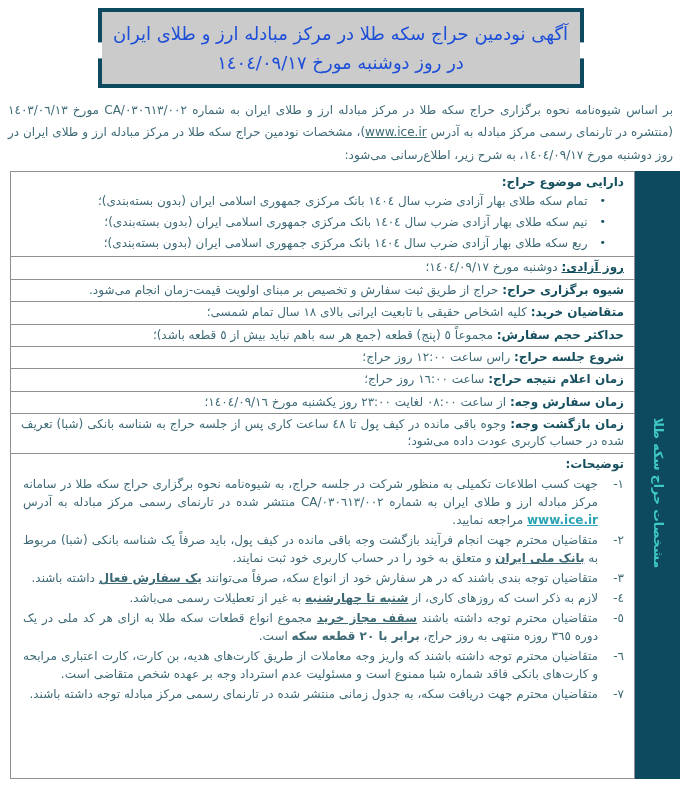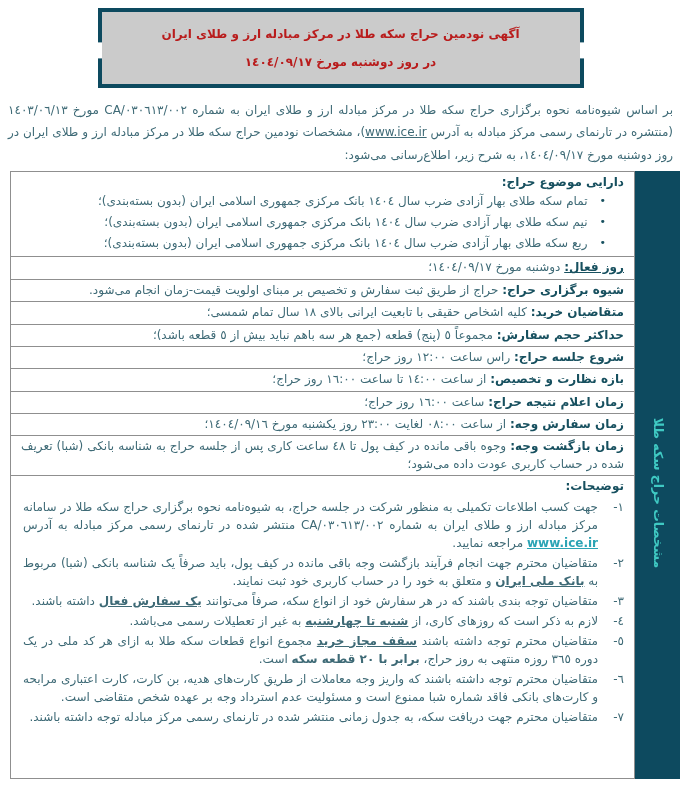--- a/index.html
+++ b/index.html
@@ -28,23 +28,23 @@
     content: "";
     position: absolute;
     width: 5px; height: 16px;
     background: #ffffff;
     top: 50%;
     transform: translateY(-35%);
   }
   .header-box::before { left: -5px; }
   .header-box::after  { right: -5px; }
   .header-line {
-    color: #b91c1c;
-    font-weight: bold;
-    font-size: 12px;
+    color: #1d4ed8;
+    font-weight: normal;
+    font-size: 18px;
   }
   
   .intro {
     margin: 11px 8px 5px 8px;
     color: #3e6a76;
     font-size: 12px;
     line-height: 1.86;
     text-align: justify;
   }
   
@@ -130,26 +130,25 @@
         </div>
         <div class="bullet-line">
           <span class="dot">•</span>
           <span>نیم سکه طلای بهار آزادی ضرب سال ١٤٠٤ بانک مرکزی جمهوری اسلامی ایران (بدون بسته‌بندی)؛</span>
         </div>
         <div class="bullet-line">
           <span class="dot">•</span>
           <span>ربع سکه طلای بهار آزادی ضرب سال ١٤٠٤ بانک مرکزی جمهوری اسلامی ایران (بدون بسته‌بندی)؛</span>
         </div>
       </div>
-      <div class="row"><span class="label u">روز فعال:</span> <span>دوشنبه مورخ ١٤٠٤/٠٩/١٧؛</span></div>
+      <div class="row"><span class="label u">روز آزادی:</span> <span>دوشنبه مورخ ١٤٠٤/٠٩/١٧؛</span></div>
       <div class="row"><span class="label">شیوه برگزاری حراج:</span> <span>حراج از طریق ثبت سفارش و تخصیص بر مبنای اولویت قیمت-زمان انجام می‌شود.</span></div>
       <div class="row"><span class="label">متقاضیان خرید:</span> <span>کلیه اشخاص حقیقی با تابعیت ایرانی بالای ١٨ سال تمام شمسی؛</span></div>
       <div class="row"><span class="label">حداکثر حجم سفارش:</span> <span>مجموعاً ٥ (پنج) قطعه (جمع هر سه باهم نباید بیش از ٥ قطعه باشد)؛</span></div>
       <div class="row"><span class="label">شروع جلسه حراج:</span> <span>راس ساعت ١٢:٠٠ روز حراج؛</span></div>
-      <div class="row"><span class="label">بازه نظارت و تخصیص:</span> <span>از ساعت ١٤:٠٠ تا ساعت ١٦:٠٠ روز حراج؛</span></div>
       <div class="row"><span class="label">زمان اعلام نتیجه حراج:</span> <span>ساعت ١٦:٠٠ روز حراج؛</span></div>
       <div class="row"><span class="label">زمان سفارش وجه:</span> <span>از ساعت ٠٨:٠٠ لغایت ٢٣:٠٠ روز یکشنبه مورخ ١٤٠٤/٠٩/١٦؛</span></div>
       <div class="row"><span class="label">زمان بازگشت وجه:</span> <span>وجوه باقی مانده در کیف پول تا ٤٨ ساعت کاری پس از جلسه حراج به شناسه بانکی (شبا) تعریف شده در حساب کاربری عودت داده می‌شود؛</span></div>
       <div class="row">
         <div><span class="label">توضیحات:</span></div>
         <div class="note-item">
           <span class="marker">١-</span>
           <div class="note-text"><span>جهت کسب اطلاعات تکمیلی به منظور شرکت در جلسه حراج، به شیوه‌نامه نحوه برگزاری حراج سکه طلا در سامانه مرکز مبادله ارز و طلای ایران به شماره </span><span class="ltr" dir="ltr">CA/٠٣٠٦١٣/٠٠٢</span><span> منتشر شده در تارنمای رسمی مرکز مبادله به آدرس </span><span class="lnk">www.ice.ir</span><span> مراجعه نمایید.</span></div>
         </div>
         <div class="note-item">

